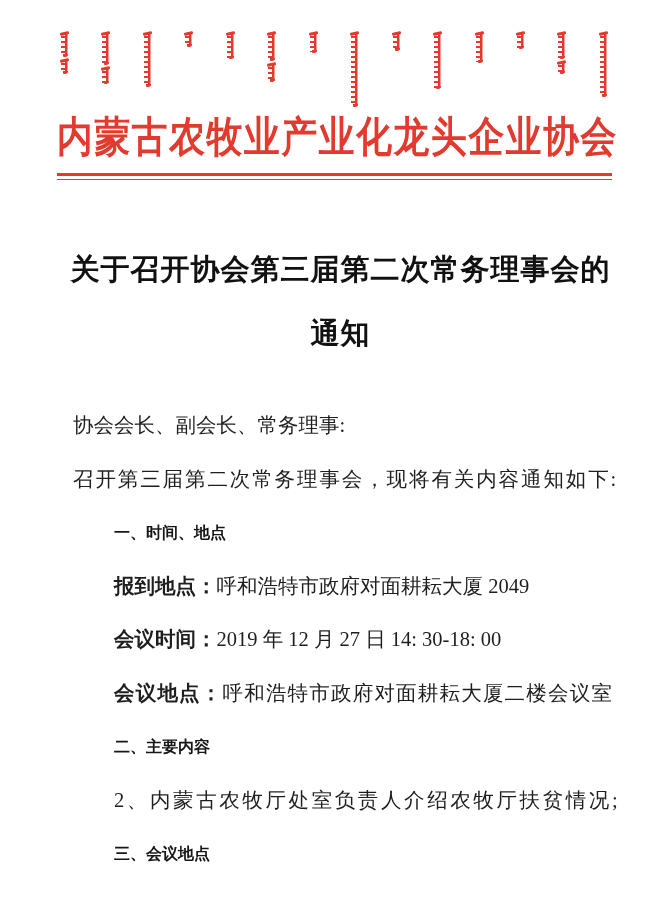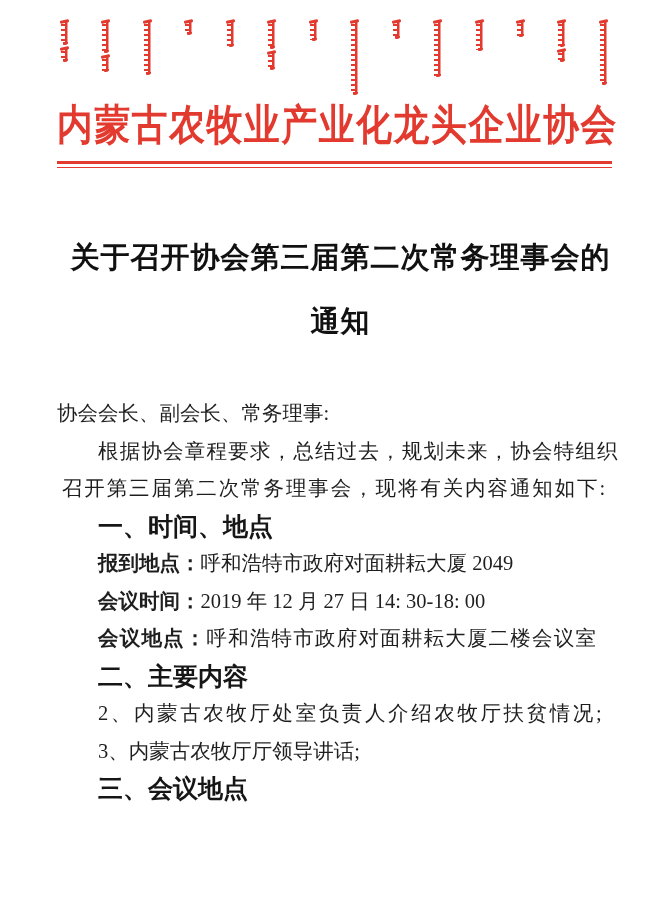--- a/index.html
+++ b/index.html
@@ -7,21 +7,21 @@
   body {
     width: 667px; height: 913px;
     background: #ffffff;
     font-family: "Liberation Serif", "DejaVu Serif", serif;
     color: #1e1e1e;
     overflow: hidden;
   }
   .page { width: 667px; height: 913px; padding: 0 55px 0 57px; position: relative; }
 
   
-  .letterhead { padding-top: 22px; }
+  .letterhead { padding-top: 34px; }
   .mong-row {
     height: 76px;
     display: flex;
     justify-content: space-between;
     align-items: flex-start;
     padding: 0 4px;
   }
   .mw { display: flex; flex-direction: column; gap: 5px; align-items: center; }
   .mseg {
     width: 8px; position: relative;
@@ -60,27 +60,27 @@
   .doc-title {
     margin: 56px 0 0; text-align: center;
     font-size: 29px; font-weight: 700; color: #111;
     line-height: 64px; letter-spacing: 1px;
   }
   .doc-title .tl { display: block; white-space: nowrap; margin-left: 12px; }
 
   
   .body-text { margin-top: 42px; font-size: 20.5px; }
   .line {
-    margin: 0; line-height: 37.5px; height: 37.5px;
+    margin: 16px; line-height: 37.5px; height: 37.5px;
     white-space: nowrap;
   }
   .indent { padding-left: 41px; }
   .heading {
     font-family: "Liberation Sans", "DejaVu Sans", sans-serif;
-    font-weight: 700; font-size: 25px; color: #161616;
+    font-weight: 700; font-size: 16px; color: #161616;
   }
   .lbl { font-weight: 700; }
   .ls1 { letter-spacing: 1.2px; }
   .ls2 { letter-spacing: 1.9px; text-align: center; }
   .ls3 { letter-spacing: 2.6px; }
 </style>
 </head>
 <body>
 
 <div class="page">
@@ -140,33 +140,31 @@
 
   <h2 class="doc-title">
     <span class="tl">关于召开协会第三届第二次常务理事会的</span>
     <span class="tl">通知</span>
   </h2>
 
   <main class="body-text">
 
     <p class="line">协会会长、副会长、常务理事:</p>
 
-    <p class="line indent ls1">根据协会章程要求，总结过去，规划未来，协会特组织</p>
     <p class="line ls2">召开第三届第二次常务理事会，现将有关内容通知如下:</p>
 
     <p class="line indent heading">一、时间、地点</p>
 
 
     <p class="line indent"><span class="lbl">报到地点：</span><span>呼和浩特市政府对面耕耘大厦 2049</span></p>
 
     <p class="line indent"><span class="lbl">会议时间：</span><span>2019 年 12 月 27 日 14: 30-18: 00</span></p>
 
     <p class="line indent ls1"><span class="lbl">会议地点：</span><span>呼和浩特市政府对面耕耘大厦二楼会议室</span></p>
 
     <p class="line indent heading">二、主要内容</p>
 
     <p class="line indent ls3">2、内蒙古农牧厅处室负责人介绍农牧厅扶贫情况;</p>
-    <p class="line indent">3、内蒙古农牧厅厅领导讲话;</p>
 
     <p class="line indent heading">三、会议地点</p>
 
   </main>
 </div>
 
 </body></html>

